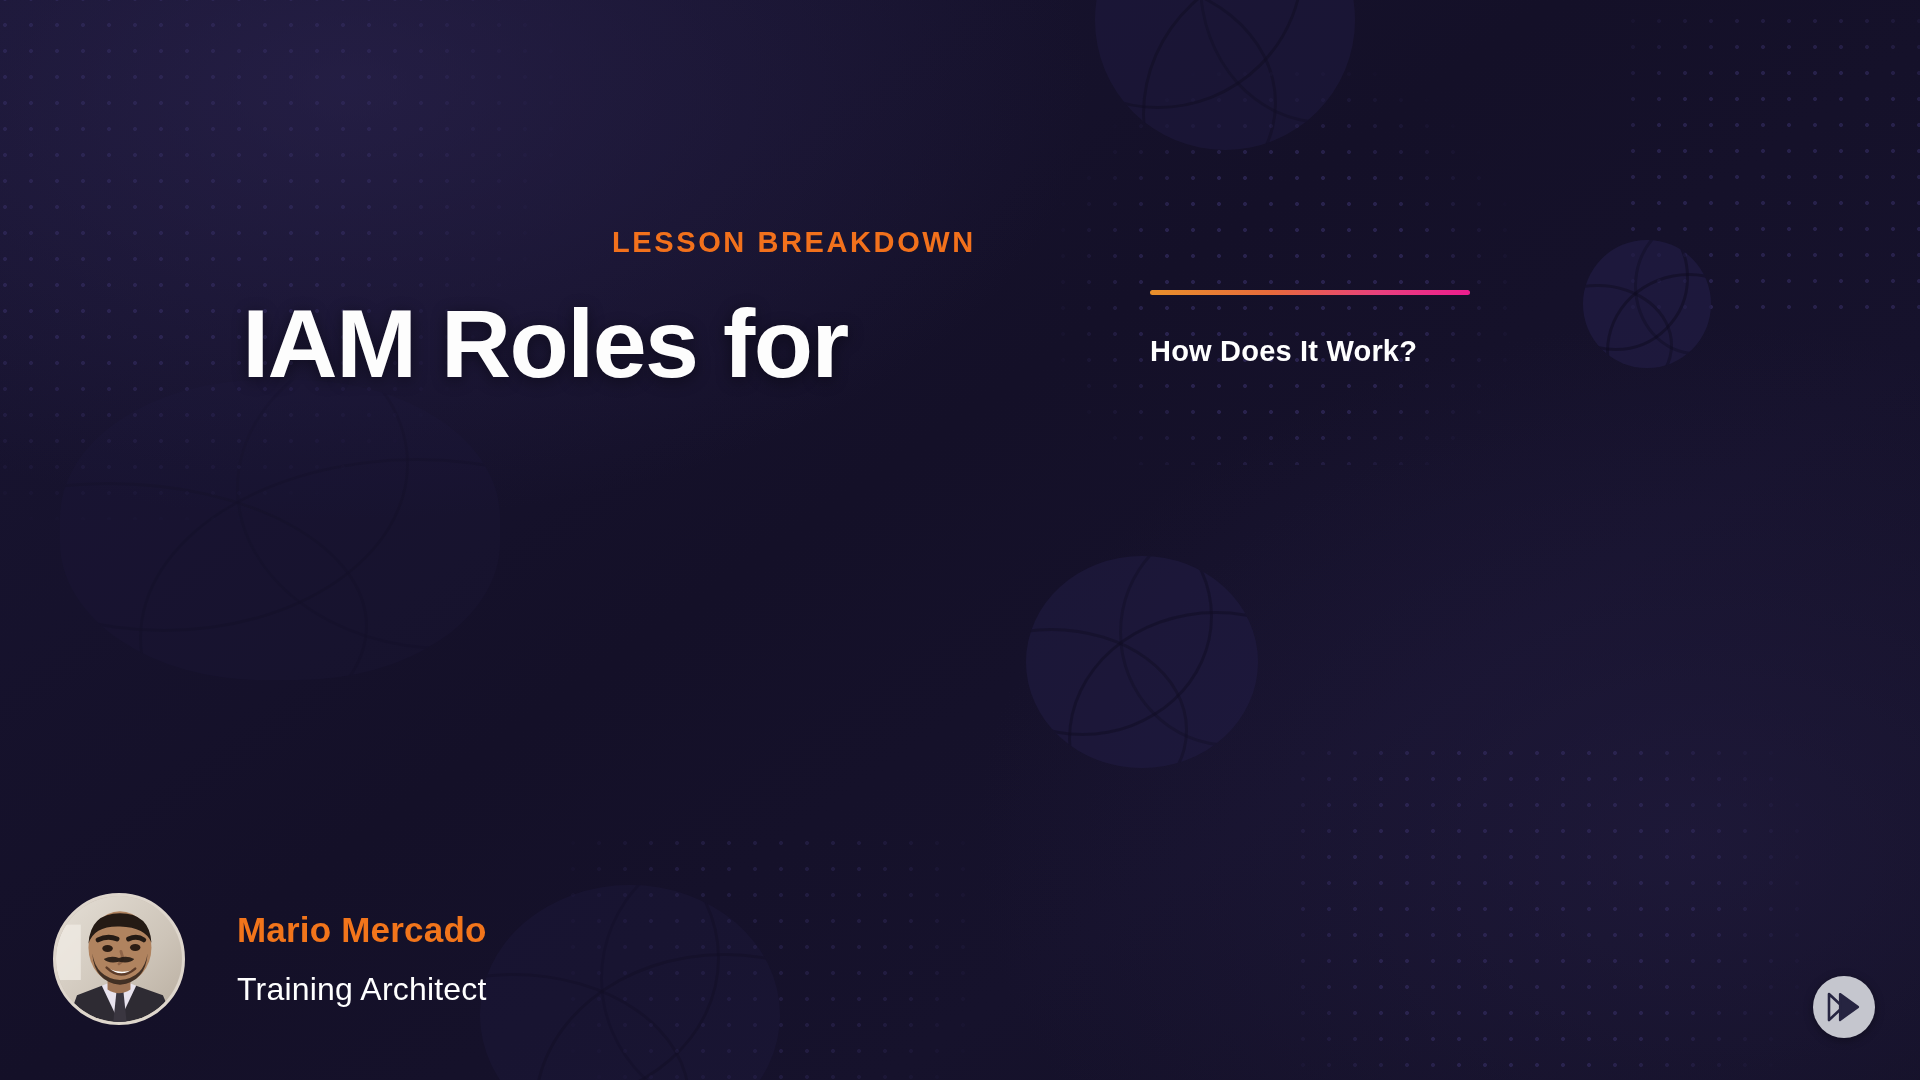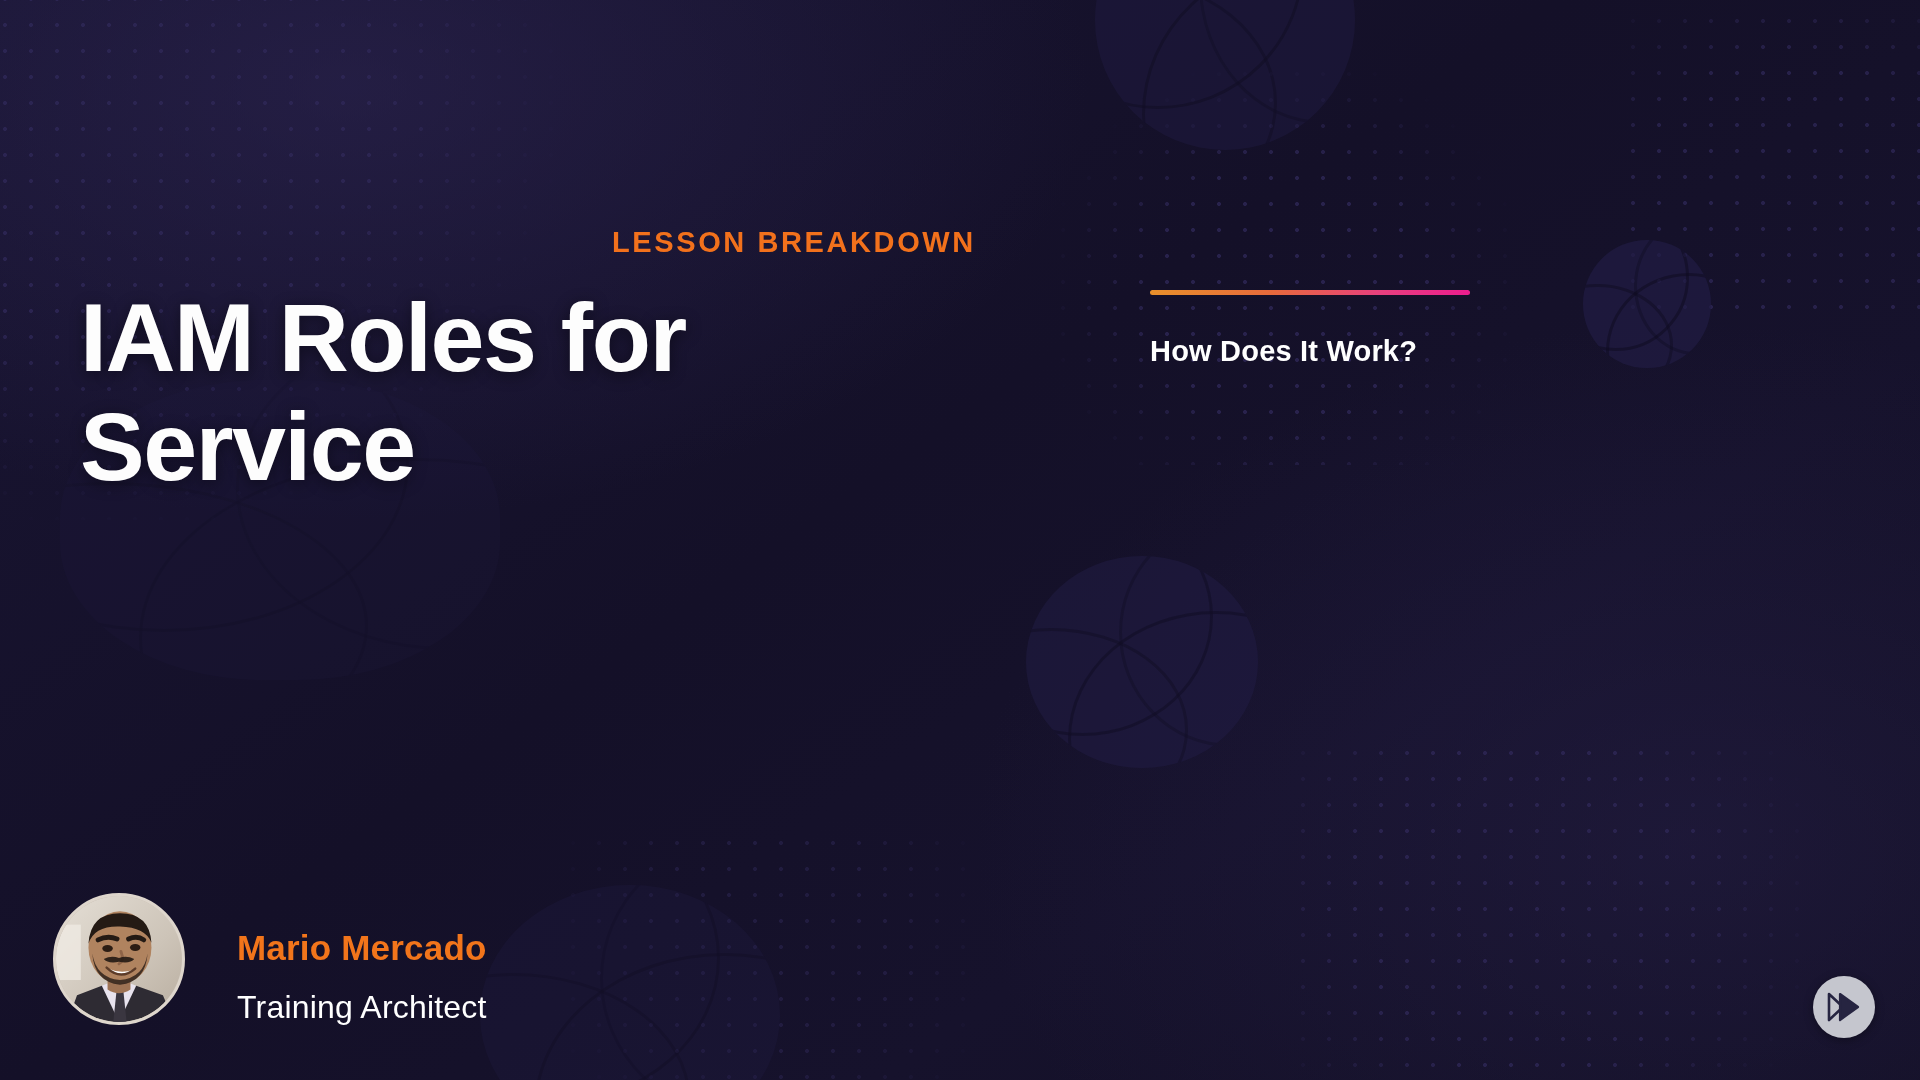--- a/index.html
+++ b/index.html
@@ -99,23 +99,23 @@
     font-weight:bold;
     letter-spacing:2.6px;
     color:#f2711c;
     white-space:nowrap;
     margin-top:44px;
   }
 
   
   #title-block {
     position:absolute;
-    left:80px; top:284px;
+    left:80px; top:290px;
     width:930px;
-    text-align:left;
+    text-align:center;
   }
   #title-block .tline {
     display:block;
     font-size:97px;
     line-height:1.12;
     font-weight:bold;
     color:#fdfdfd;
     letter-spacing:-1.5px;
     text-shadow:0 3px 16px rgba(0,0,0,.45);
   }
@@ -134,21 +134,21 @@
     color:#ffffff;
     letter-spacing:.2px;
     white-space:nowrap;
   }
 
   
   #presenter {
     position:absolute;
     left:53px; bottom:55px;
     display:flex;
-    align-items:flex-end;
+    align-items:center;
   }
   #avatar {
     width:132px; height:132px;
     border-radius:50%;
     overflow:hidden;
     flex:0 0 auto;
     border:3px solid #ded6cc;
     background:#cfc6bb;
     position:relative;
   }
@@ -206,21 +206,20 @@
     </div>
   <div class="planet planet-bottom">
       <span class="band"></span>
       <span class="band2"></span>
     </div>
 
   <div id="eyebrow">LESSON BREAKDOWN</div>
 
   <div id="title-block">
     <span class="tline">IAM Roles for</span>
-    <span class="tline">Service</span>
   </div>
 
   <div id="right-panel">
     <div id="accent-rule"></div>
     <div id="subhead">How Does It Work?</div>
   </div>
 
   <div id="presenter">
     <div id="avatar">
       <svg viewBox="0 0 132 132" xmlns="http://www.w3.org/2000/svg" aria-hidden="true">

